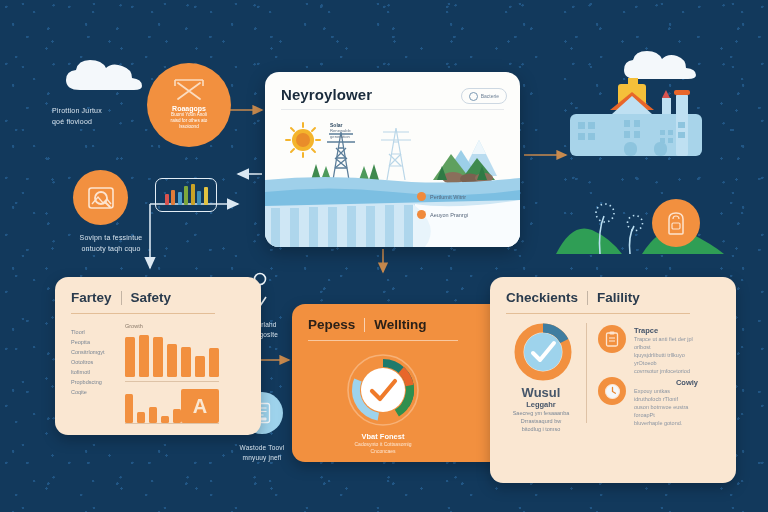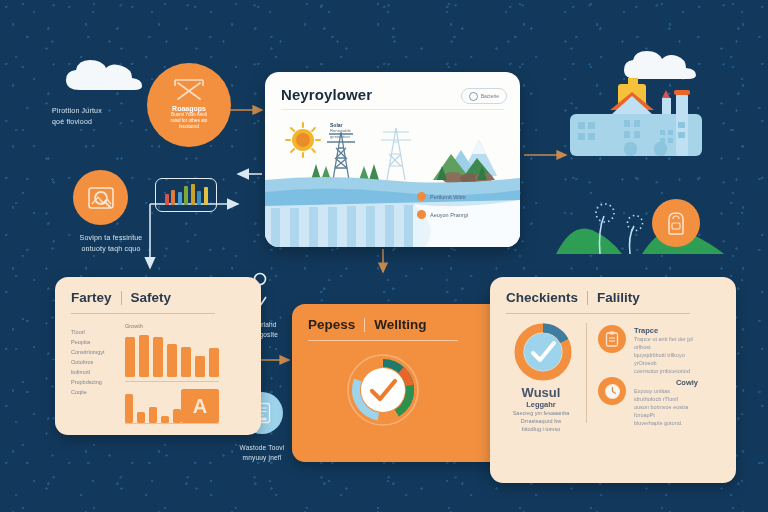--- a/index.html
+++ b/index.html
@@ -364,20 +364,25 @@
     <svg style="position:absolute;left:53px;top:48px;" width="76" height="76" viewBox="0 0 76 76">
       <circle cx="38" cy="38" r="35" fill="none" stroke="#f7b177" stroke-width="1.6"></circle>
       <circle cx="38" cy="38" r="27" fill="none" stroke="#1f7a6b" stroke-width="8" stroke-dasharray="58 112" transform="rotate(-90 38 38)"></circle>
       <circle cx="38" cy="38" r="27" fill="none" stroke="#2f8f4e" stroke-width="8" stroke-dasharray="37 133" transform="rotate(-20 38 38)"></circle>
       <circle cx="38" cy="38" r="27" fill="none" stroke="#9ed3ec" stroke-width="8" stroke-dasharray="48 122" transform="rotate(100 38 38)"></circle>
       <circle cx="38" cy="38" r="27" fill="none" stroke="#e8662a" stroke-width="8" stroke-dasharray="18 152" transform="rotate(-48 38 38)"></circle>
       <circle cx="38" cy="38" r="22" fill="#ffffff"></circle>
       <path d="M27,39 L35,47 L50,29" fill="none" stroke="#ef7a2a" stroke-width="4.2" stroke-linecap="round" stroke-linejoin="round"></path>
     </svg>
 
+    <div style="position:absolute;left:0;top:128px;width:182px;text-align:center;">
+      <div style="font-size:7.5px;font-weight:700;color:#fff;filter:blur(.55px);">Vbat Fonest</div>
+      <div style="font-size:5px;line-height:7px;color:#fde6d2;filter:blur(.6px);">Cadosynto it Cottsasomig</div>
+      <div style="font-size:5px;line-height:7px;color:#fde6d2;filter:blur(.6px);">Cnconcaes</div>
+    </div>
   </div>
 
   <div id="p3" class="panel cream">
     <div class="p-title">
       <span>Checkients</span>
       <span class="sep"></span>
       <span>Falility</span>
     </div>
     <div class="p-rule"></div>
     <div style="position:absolute;left:96px;top:46px;width:1px;height:100px;background:rgba(180,140,100,.4);"></div>

